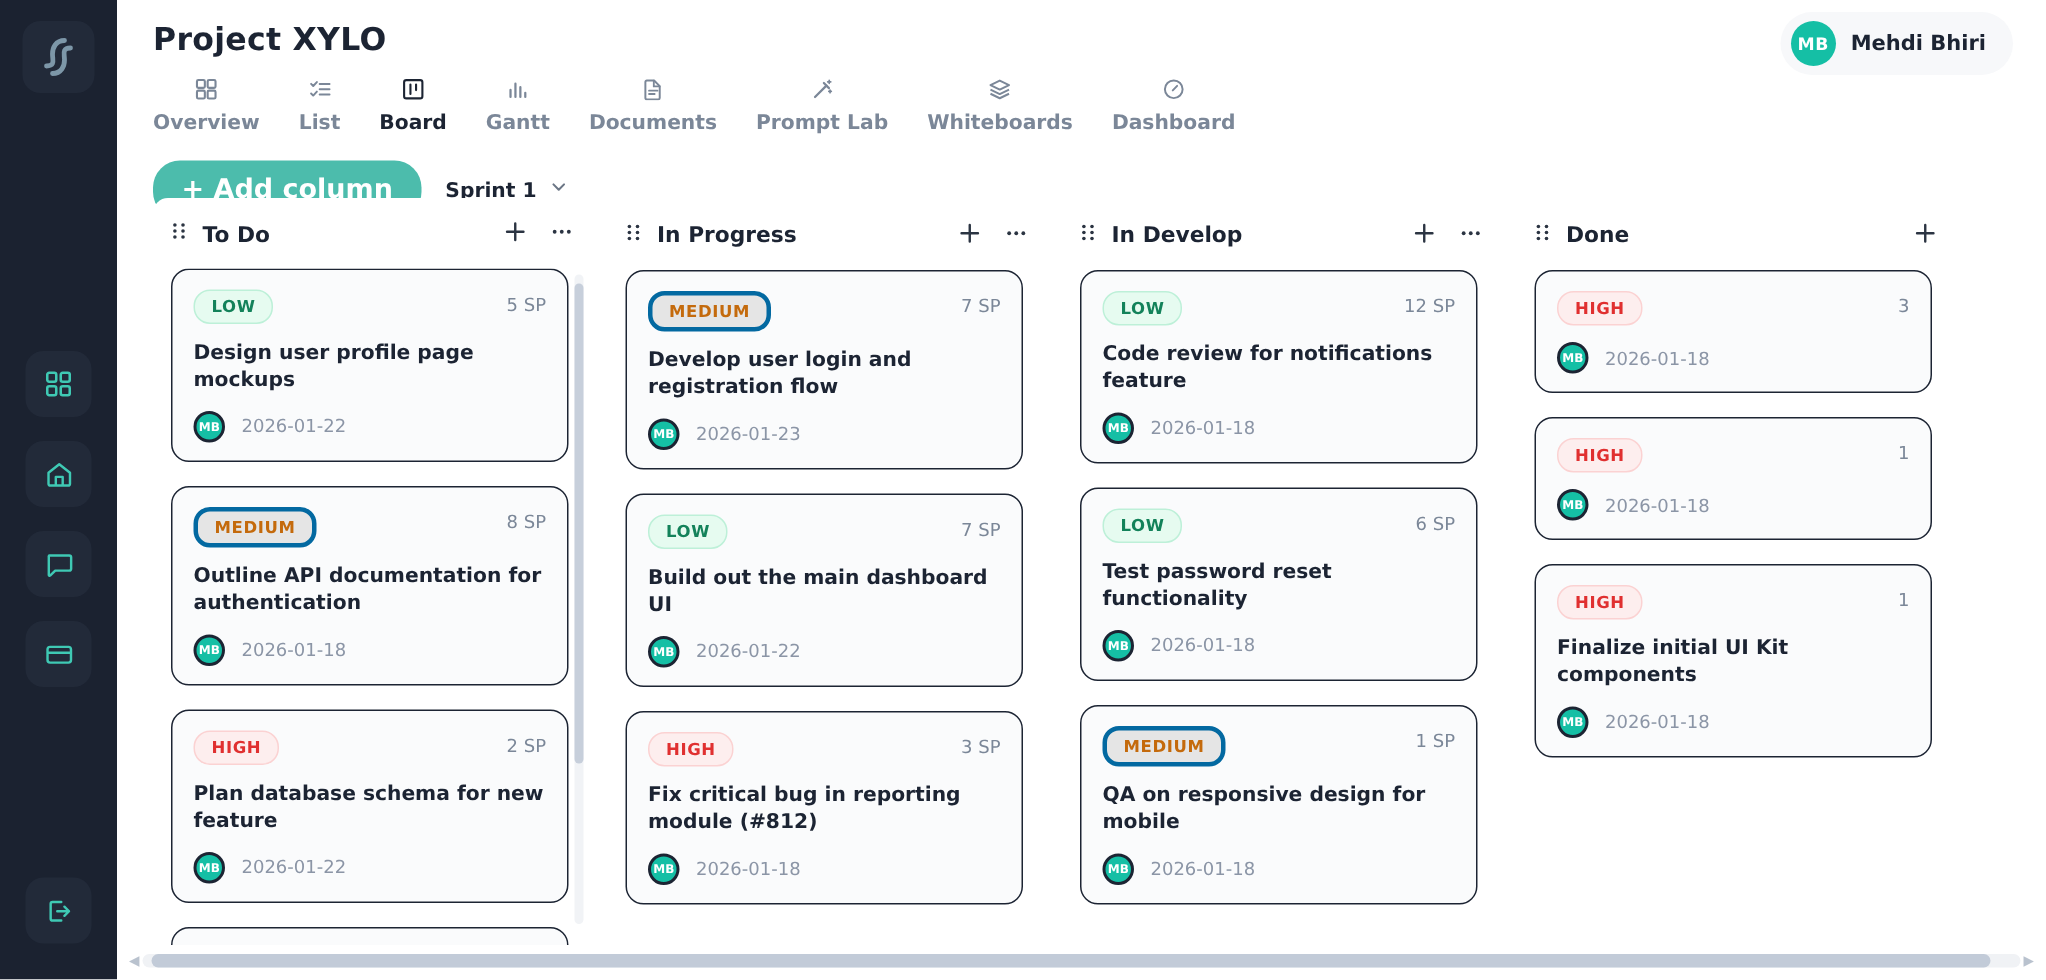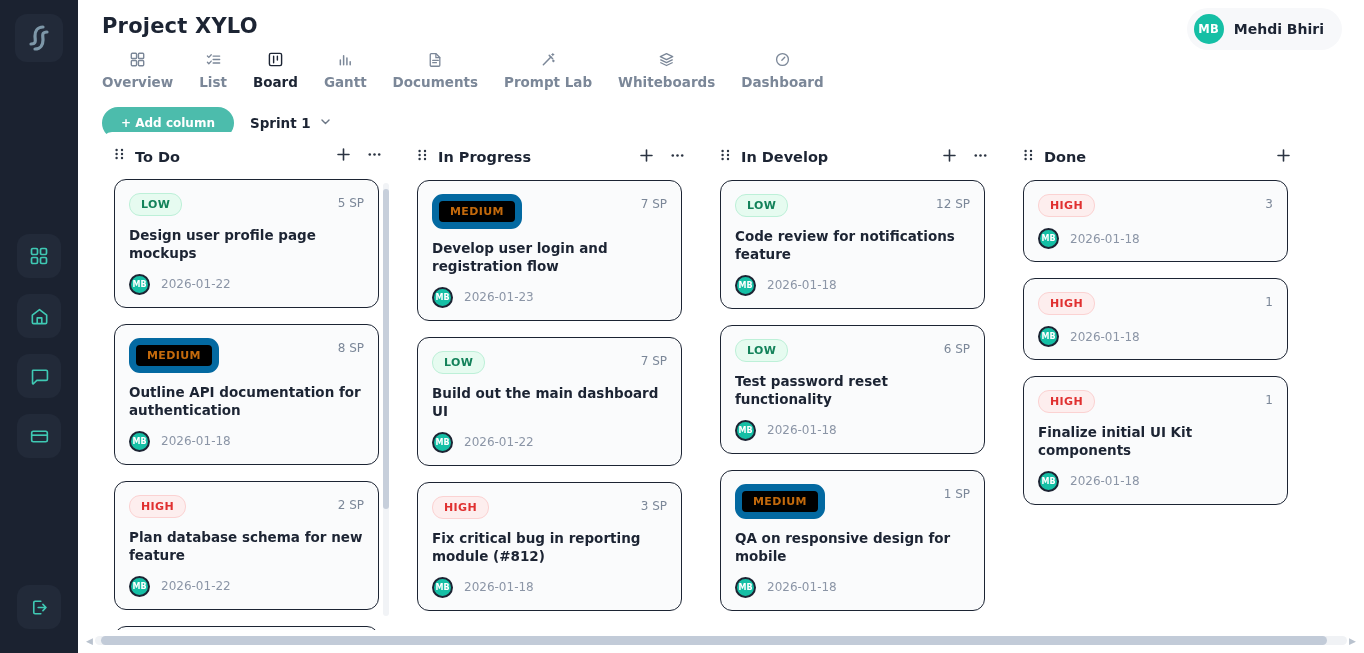--- a/index.html
+++ b/index.html
@@ -63,21 +63,21 @@
   .tab { display: flex; align-items: center; gap: 7px; font-size: 13.5px;
          color: #7b8798; font-weight: bold; white-space: nowrap; flex-direction: column; }
   .tab.active { color: #1c2433; }
   .tab svg { display: block; }
 
   
   #toolbar { display: flex; align-items: center; gap: 16px; margin-top: 17px; }
   #add-column {
     background: #4cbcac; color: #fff; border: none;
     border-radius: 18px; padding: 9px 19px;
-    font-size: 12px; font-weight: bold;
+    font-size: 18px; font-weight: bold;
     font-family: inherit; cursor: pointer;
   }
   #sprint-select {
     display: flex; align-items: center; gap: 8px;
     font-size: 13.5px; font-weight: bold; color: #1c2433; cursor: pointer;
   }
 
   
   #board-wrap {
     position: absolute; left: 0; right: 0; top: 132px; bottom: 0;
@@ -121,21 +121,21 @@
     margin-bottom: 16px;
     position: relative;
   }
   .card-top { display: flex; align-items: flex-start; justify-content: space-between; }
   .badge {
     display: inline-block; border-radius: 11px;
     padding: 4px 11px 4px 11px;
     font-size: 11px; font-weight: bold; letter-spacing: .4px;
   }
   .badge.LOW    { background: #e6fbf0; color: #13825a; border: 1px solid #bdf0d8; }
-  .badge.MEDIUM { background: #000000; color: #c46a0c; border: 7px solid #0369a1; }
+  .badge.MEDIUM { background: #e5e5e5; color: #c46a0c; border: 3px solid #0369a1; }
   .badge.HIGH   { background: #fdeeee; color: #e03030; border: 1px solid #fbd2d2; }
   .sp { font-size: 12px; color: #7b8798; font-weight: normal; padding-top: 3px; white-space: nowrap; }
   .card-title {
     font-size: 13.5px; font-weight: bold; color: #1c2433;
     line-height: 1.33; margin-top: 11px;
   }
   .card-foot { display: flex; align-items: center; gap: 11px; margin-top: 11px; }
   .avatar-sm {
     width: 21px; height: 21px; border-radius: 50%;
     background: #15bfa5; border: 2px solid #1c2433;

